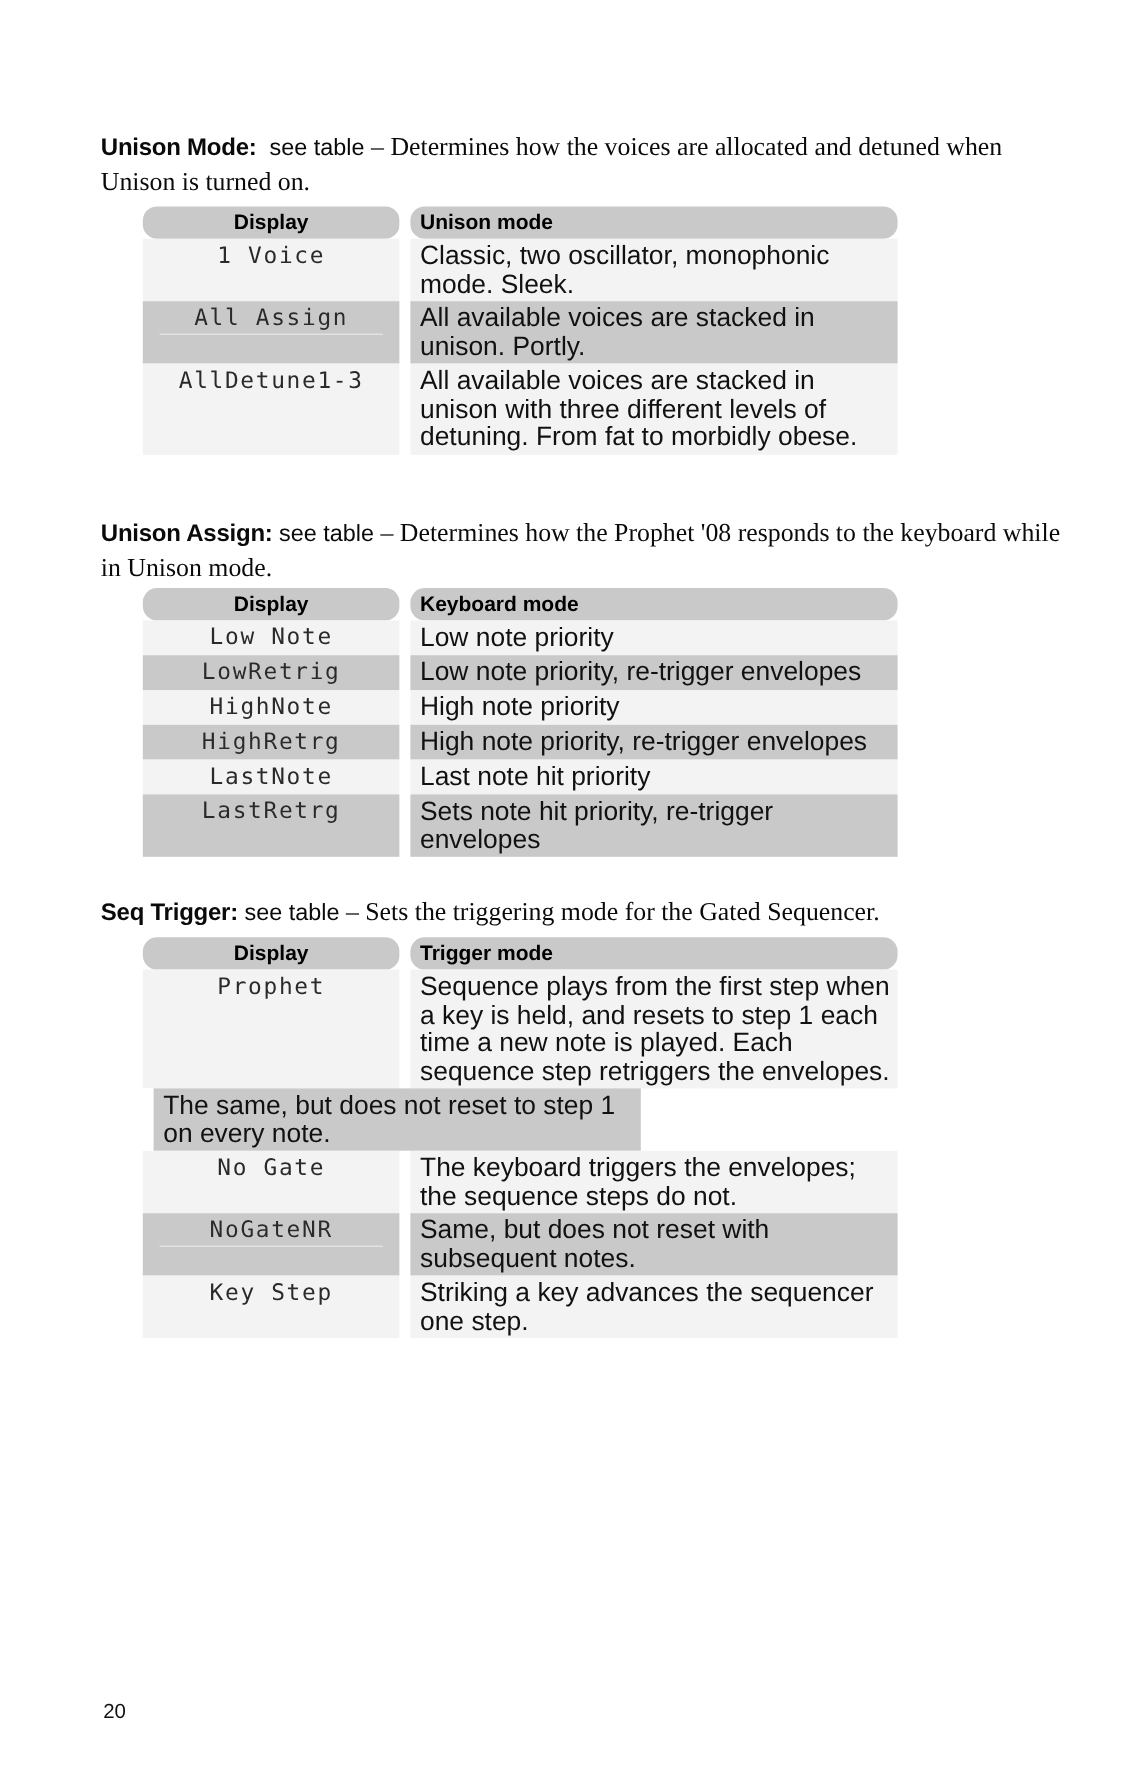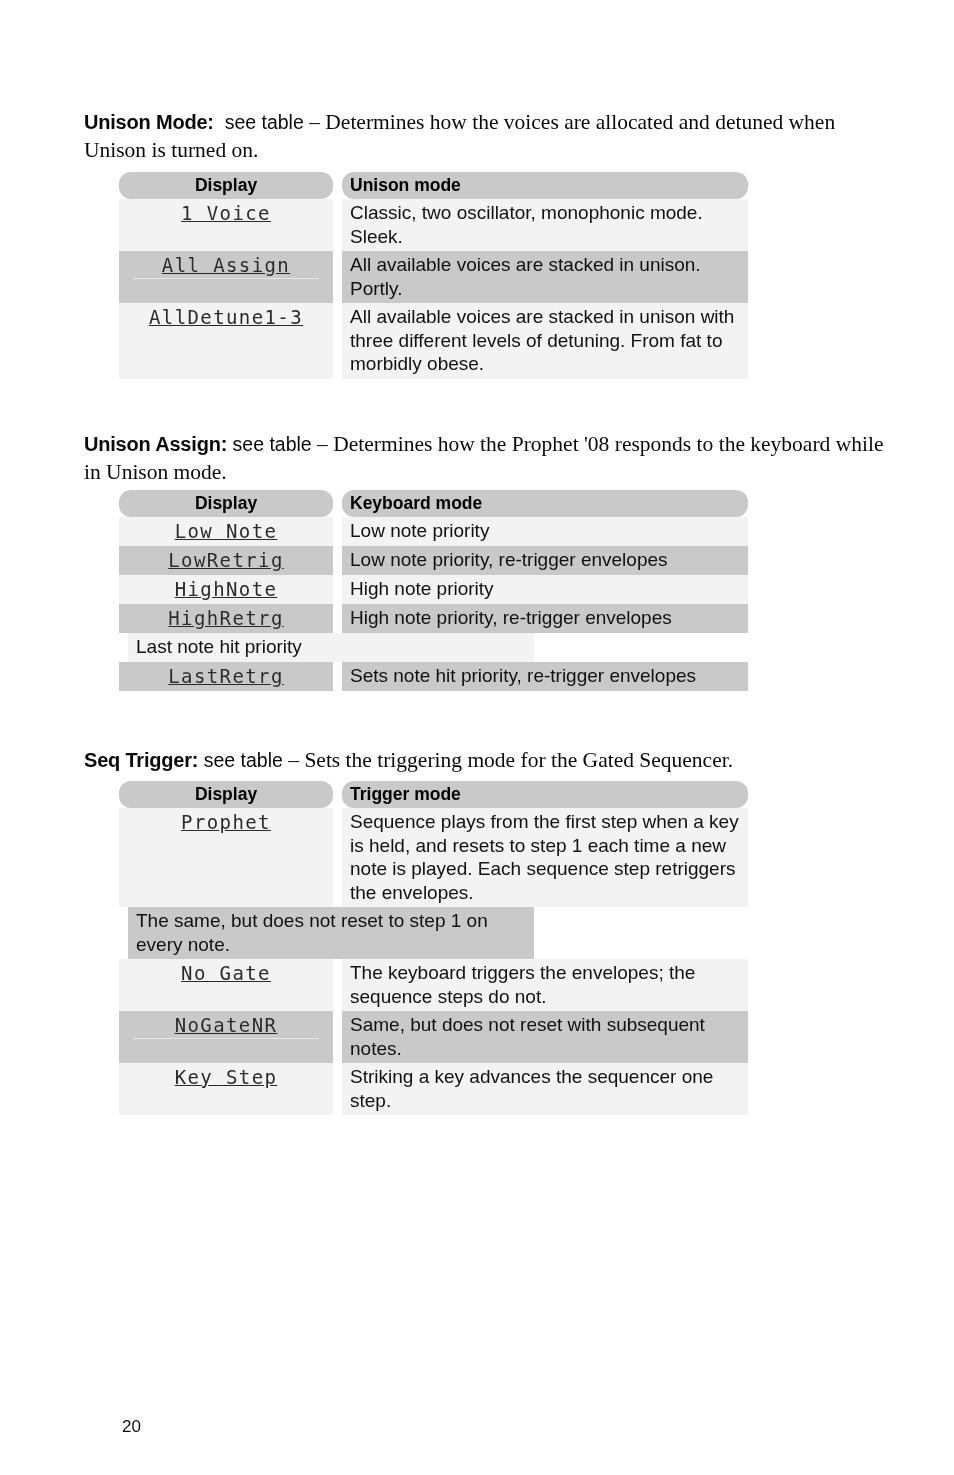--- a/index.html
+++ b/index.html
@@ -101,41 +101,40 @@
   .tbl .hdr .c-desc { text-align: left; }
 
   
   .tbl .light .c-display,
   .tbl .light .c-desc { background: #f3f3f3; }
   .tbl .dark .c-display,
   .tbl .dark .c-desc  { background: #c9c9c9; }
 
   .tbl .body .c-desc {
     font-family: "Liberation Sans", sans-serif;
-    font-size: 19px;
+    font-size: 22px;
     line-height: 23.5px;
     color: #111;
   }
 
   
   .lcd {
     font-family: "DejaVu Sans Mono", monospace;
     font-size: 19px;
     line-height: 24px;
     letter-spacing: 1.4px;
     color: #2a2a2a;
     white-space: pre;
     display: inline-block;
     background-image:
       repeating-linear-gradient(to right,  rgba(255,255,255,0.62) 0px, rgba(255,255,255,0.62) 1px, rgba(255,255,255,0) 1px, rgba(255,255,255,0) 2px),
       repeating-linear-gradient(to bottom, rgba(255,255,255,0.62) 0px, rgba(255,255,255,0.62) 1px, rgba(255,255,255,0) 1px, rgba(255,255,255,0) 2px);
     background-blend-mode: normal;
     -webkit-background-clip: text;
     padding: 0 1px;
-    text-decoration: underline;
   }
   
   .lcd-rule {
     height: 1px;
     background: #e8e8e8;
     margin: 1px 4px 0 4px;
   }
   .lcd-rule.hidden { background: transparent; }
 
   
@@ -151,21 +150,20 @@
   .h1 .c-display, .h1 .c-desc { min-height: 24px; }
 
   
   #page-number {
     position: absolute;
     left: 86px;
     top: 1417px;
     font-family: "Liberation Sans", sans-serif;
     font-size: 17px;
     color: #111;
-    margin-left: 36px;
   }
 </style>
 </head>
 <body>
 
 <div class="page">
 
   <p class="para" id="para-unison-mode">
     <span class="lbl">Unison Mode:</span><span class="see">&nbsp; </span><span class="see">see table</span><span class="rest"> </span><span class="rest">– Determines how the voices are allocated and detuned when Unison is turned on.</span>
   </p>
@@ -242,20 +240,23 @@
 
     <div class="row body dark h1">
       <div class="c-display">
         <span class="lcd">HighRetrg</span>
       </div>
       <div class="gap"></div>
       <div class="c-desc">High note priority, re-trigger envelopes</div>
     </div>
 
     <div class="row body light h1">
+      <div class="c-display">
+        <span class="lcd">LastNote</span>
+      </div>
       <div class="gap"></div>
       <div class="c-desc">Last note hit priority</div>
     </div>
 
     <div class="row body dark h1">
       <div class="c-display">
         <span class="lcd">LastRetrg</span>
       </div>
       <div class="gap"></div>
       <div class="c-desc">Sets note hit priority, re-trigger envelopes</div>

